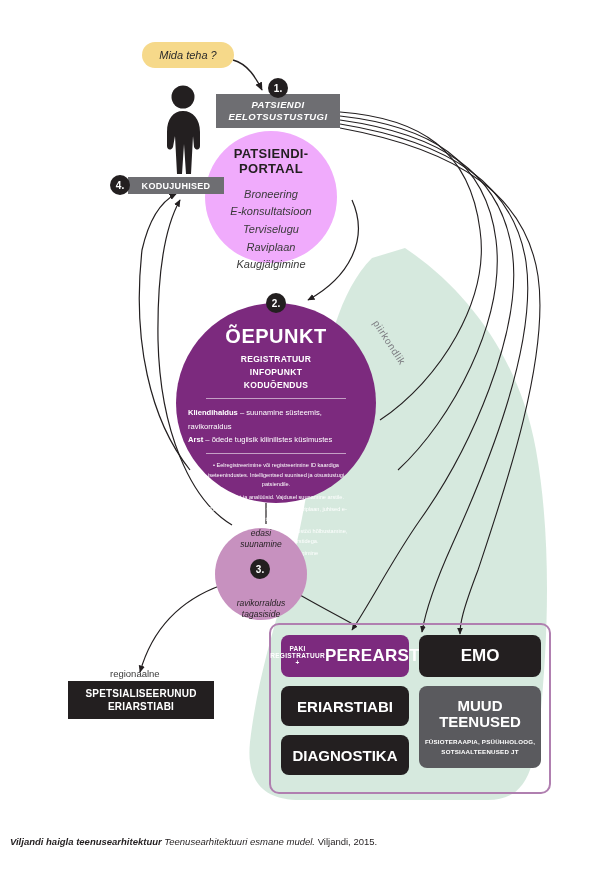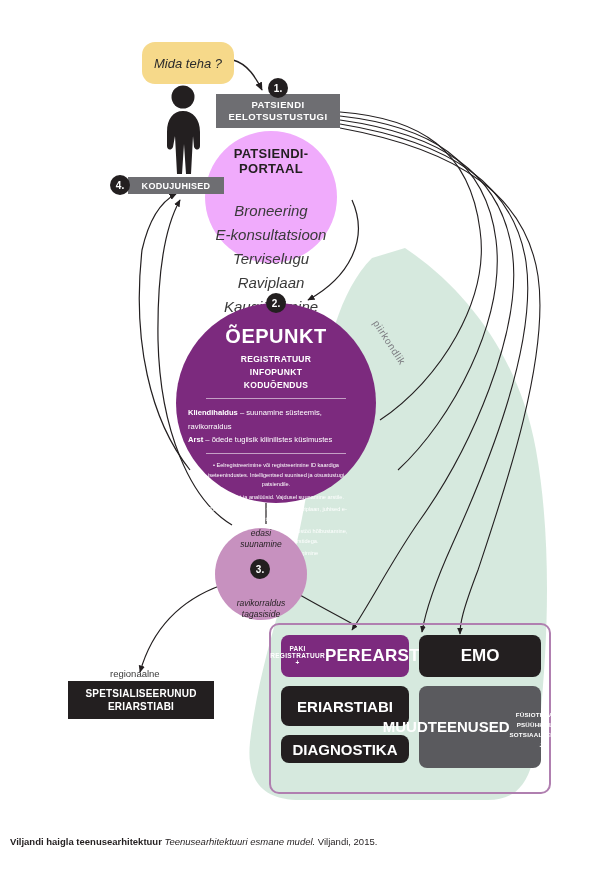--- a/index.html
+++ b/index.html
@@ -21,44 +21,45 @@
     position: absolute;
     left: 0; top: 0;
     width: 615px; height: 870px;
     pointer-events: none;
   }
   .node { position: absolute; }
 
   
   #mida-teha {
     left: 142px; top: 42px;
-    width: 92px; height: 42px;
+    width: 92px; height: 26px;
     background: #f6d98a;
     border-radius: 13px;
     display: flex; align-items: center; justify-content: center;
     font-style: italic;
-    font-size: 13px;
+    font-size: 11px;
     color: #2b2b2b;
   }
 
   
   #person { left: 160px; top: 84px; width: 46px; height: 90px; }
 
   
   #patsiendi-eelotsustustugi {
     left: 216px; top: 94px;
     width: 124px; height: 34px;
     background: #6e6e72;
     color: #fff;
     display: flex; align-items: center; justify-content: center;
     text-align: center;
     font-size: 9.5px;
     font-weight: bold;
     letter-spacing: .4px;
     line-height: 1.25;
+    font-style: italic;
   }
   .badge {
     position: absolute;
     width: 20px; height: 20px;
     border-radius: 50%;
     background: #231f20;
     color: #fff;
     font-size: 10px;
     font-weight: bold;
     display: flex; align-items: center; justify-content: center;
@@ -78,23 +79,23 @@
     display: flex; flex-direction: column;
     align-items: center; justify-content: flex-start;
     padding-top: 16px;
     text-align: center;
   }
   #patsiendiportaal .pp-title {
     font-size: 13px; font-weight: bold; color: #231f20;
     line-height: 1.15; letter-spacing: .3px;
   }
   #patsiendiportaal .pp-list {
-    margin-top: 22px;
+    margin-top: 9px;
     font-style: italic;
-    font-size: 15px;
+    font-size: 11px;
     color: #3a3a3a;
     line-height: 1.6;
   }
 
   
   #kodujuhised {
     left: 128px; top: 177px;
     width: 96px; height: 17px;
     background: #6e6e72;
     color: #fff;
@@ -196,33 +197,33 @@
     font-size: 17px;
   }
   #svc-eriarstiabi {
     left: 281px; top: 686px; width: 128px; height: 40px;
     background: #231f20;
     font-size: 15px;
   }
   #svc-muud {
     left: 419px; top: 686px; width: 122px; height: 82px;
     background: #5a5a5e;
-    flex-direction: row;
+    flex-direction: column;
     padding: 6px 4px;
   }
   #svc-muud .svc-big { font-size: 15px; line-height: 1.1; }
   #svc-muud .svc-small {
     font-weight: bold;
     font-size: 6.2px;
     line-height: 1.6;
     margin-top: 6px;
     letter-spacing: .2px;
   }
   #svc-diagnostika {
-    left: 281px; top: 735px; width: 128px; height: 28px;
+    left: 281px; top: 735px; width: 128px; height: 40px;
     background: #231f20;
     font-size: 15px;
   }
 
   
   #regionaalne-label {
     left: 110px; top: 668px;
     font-size: 9.5px;
     color: #3a3a3a;
   }
@@ -238,21 +239,21 @@
   }
 
   
   #caption {
     position: absolute;
     left: 10px; top: 836px;
     width: 600px;
     font-size: 9.5px;
     color: #231f20;
   }
-  #caption .cap-b { font-weight: bold; }
+  #caption .cap-b { font-weight: bold; font-style: italic; }
   #caption .cap-i { font-style: italic; }
 </style>
 </head>
 <body>
 
 <div id="canvas">
 
   <svg class="layer" viewBox="0 0 615 870">
     <defs>
       <marker id="arrow" markerWidth="7" markerHeight="7" refX="5.4" refY="2.6" orient="auto">

